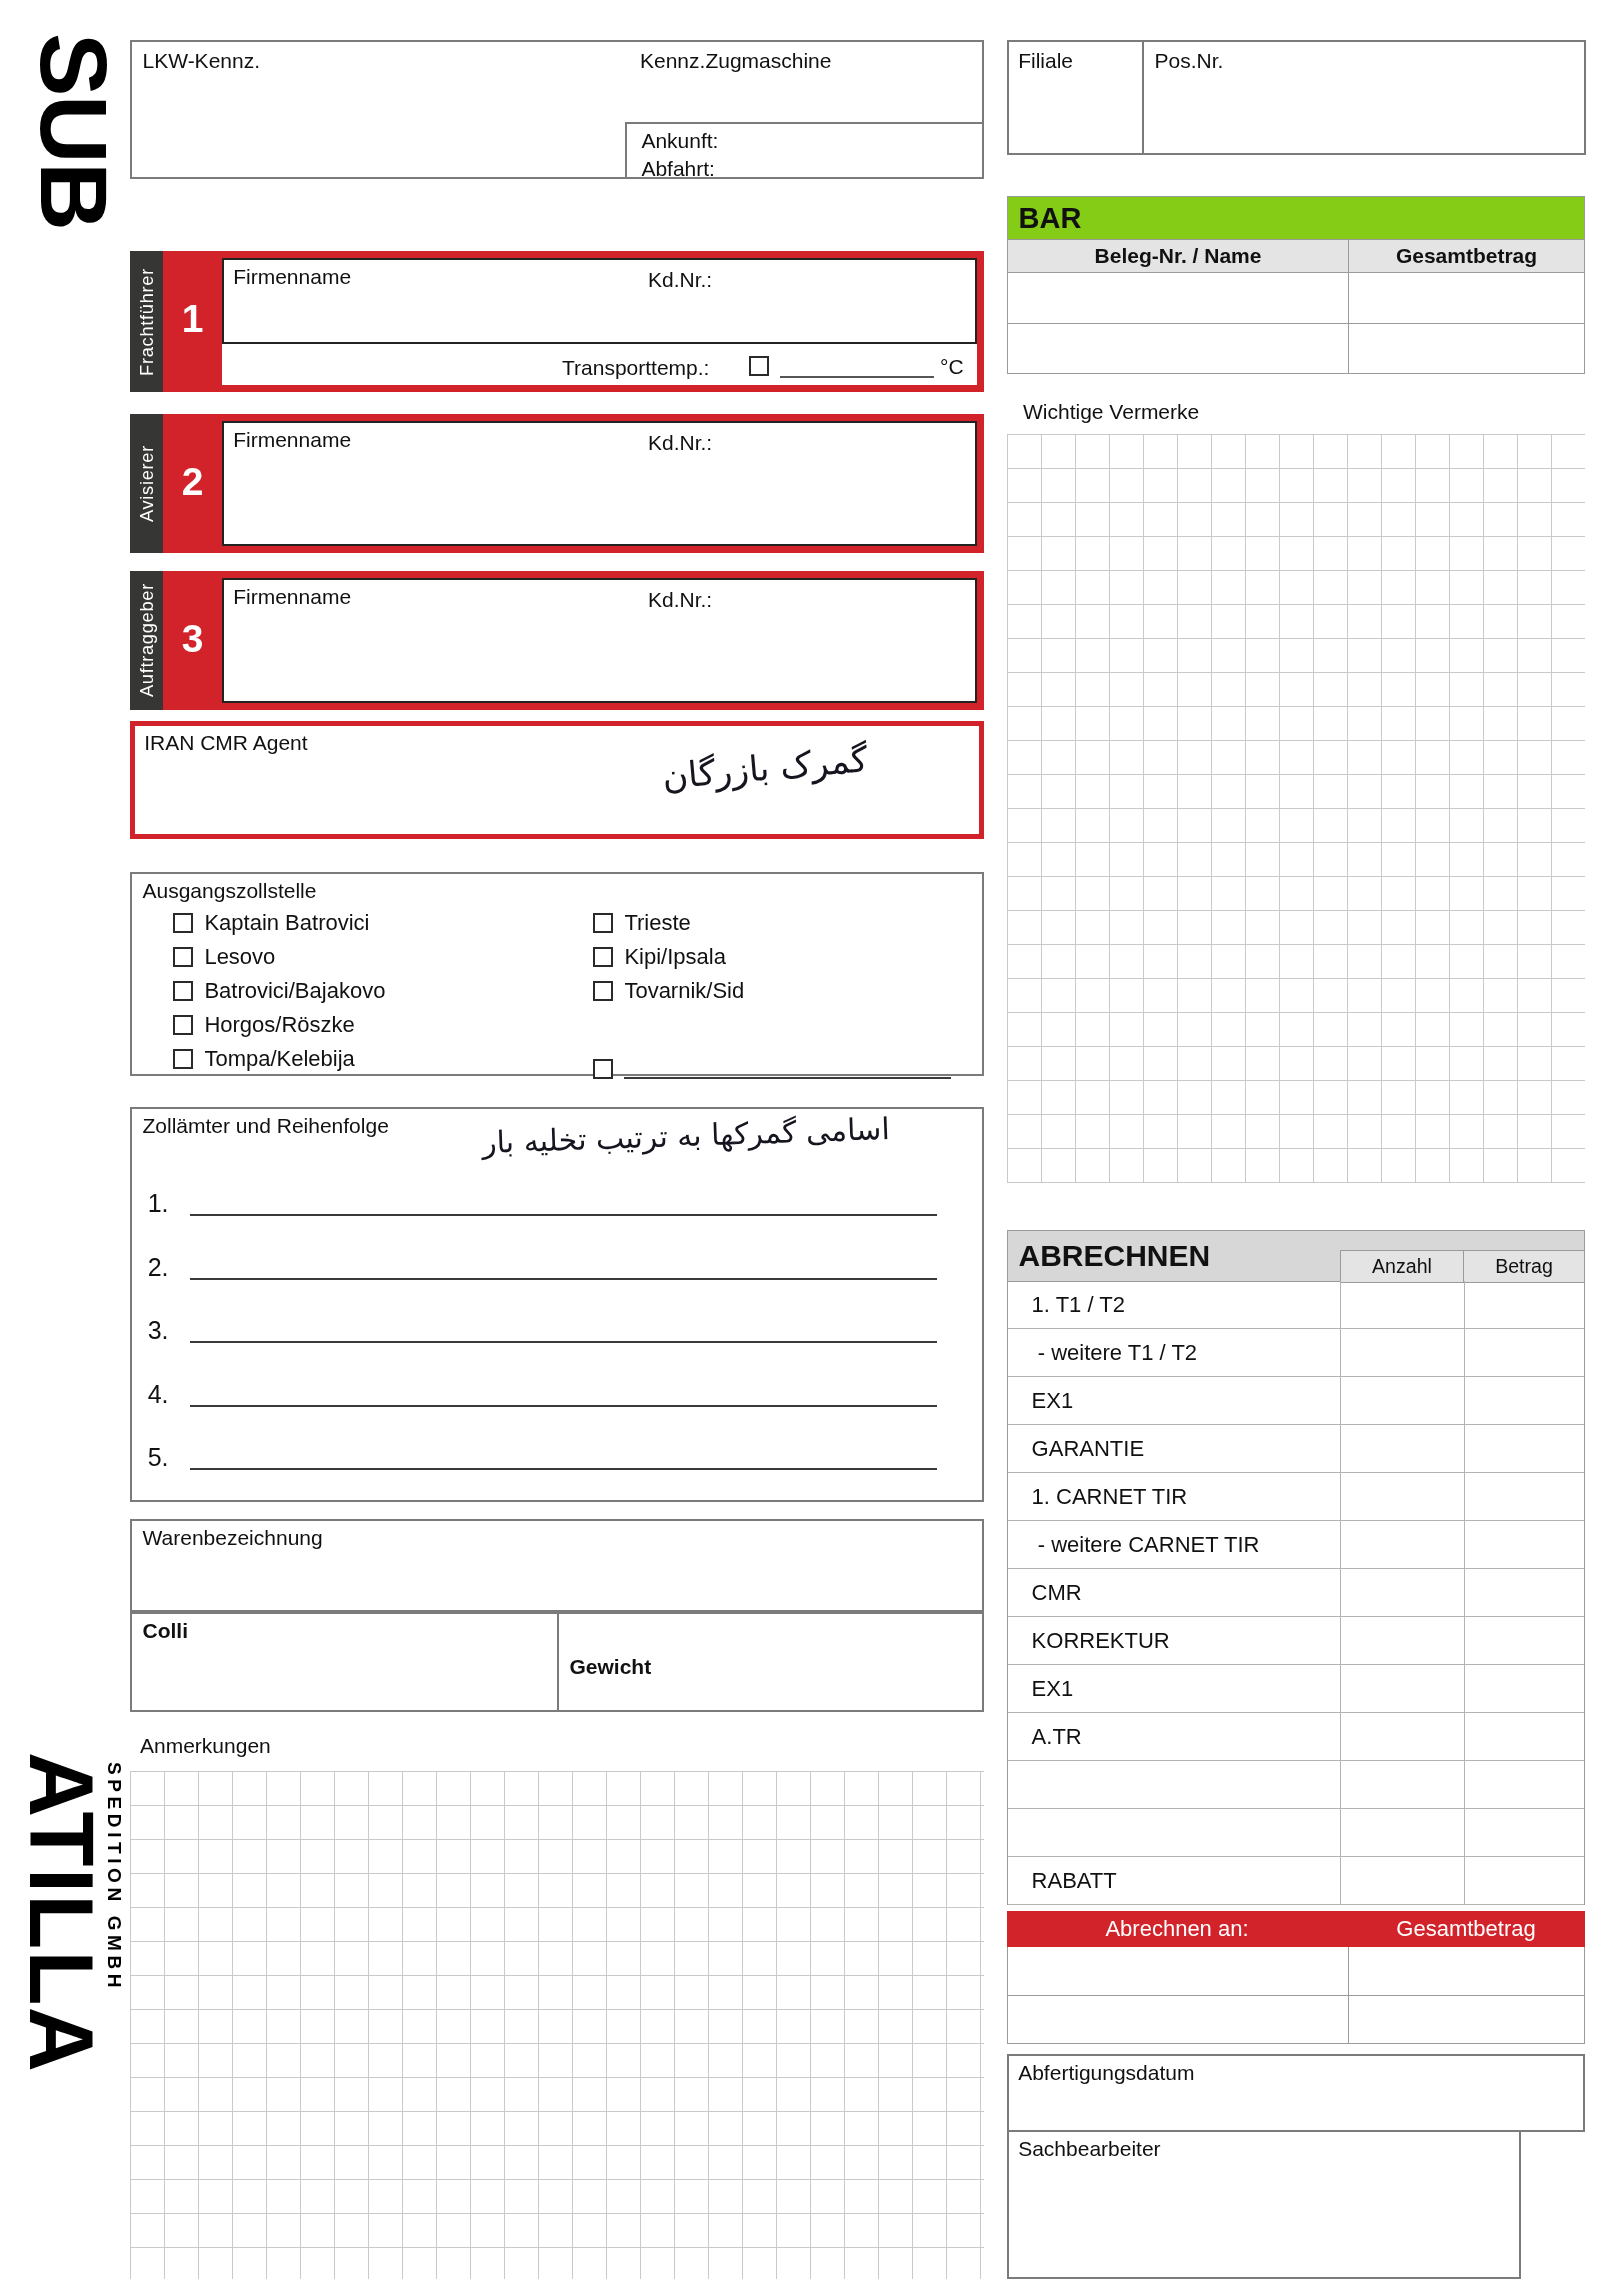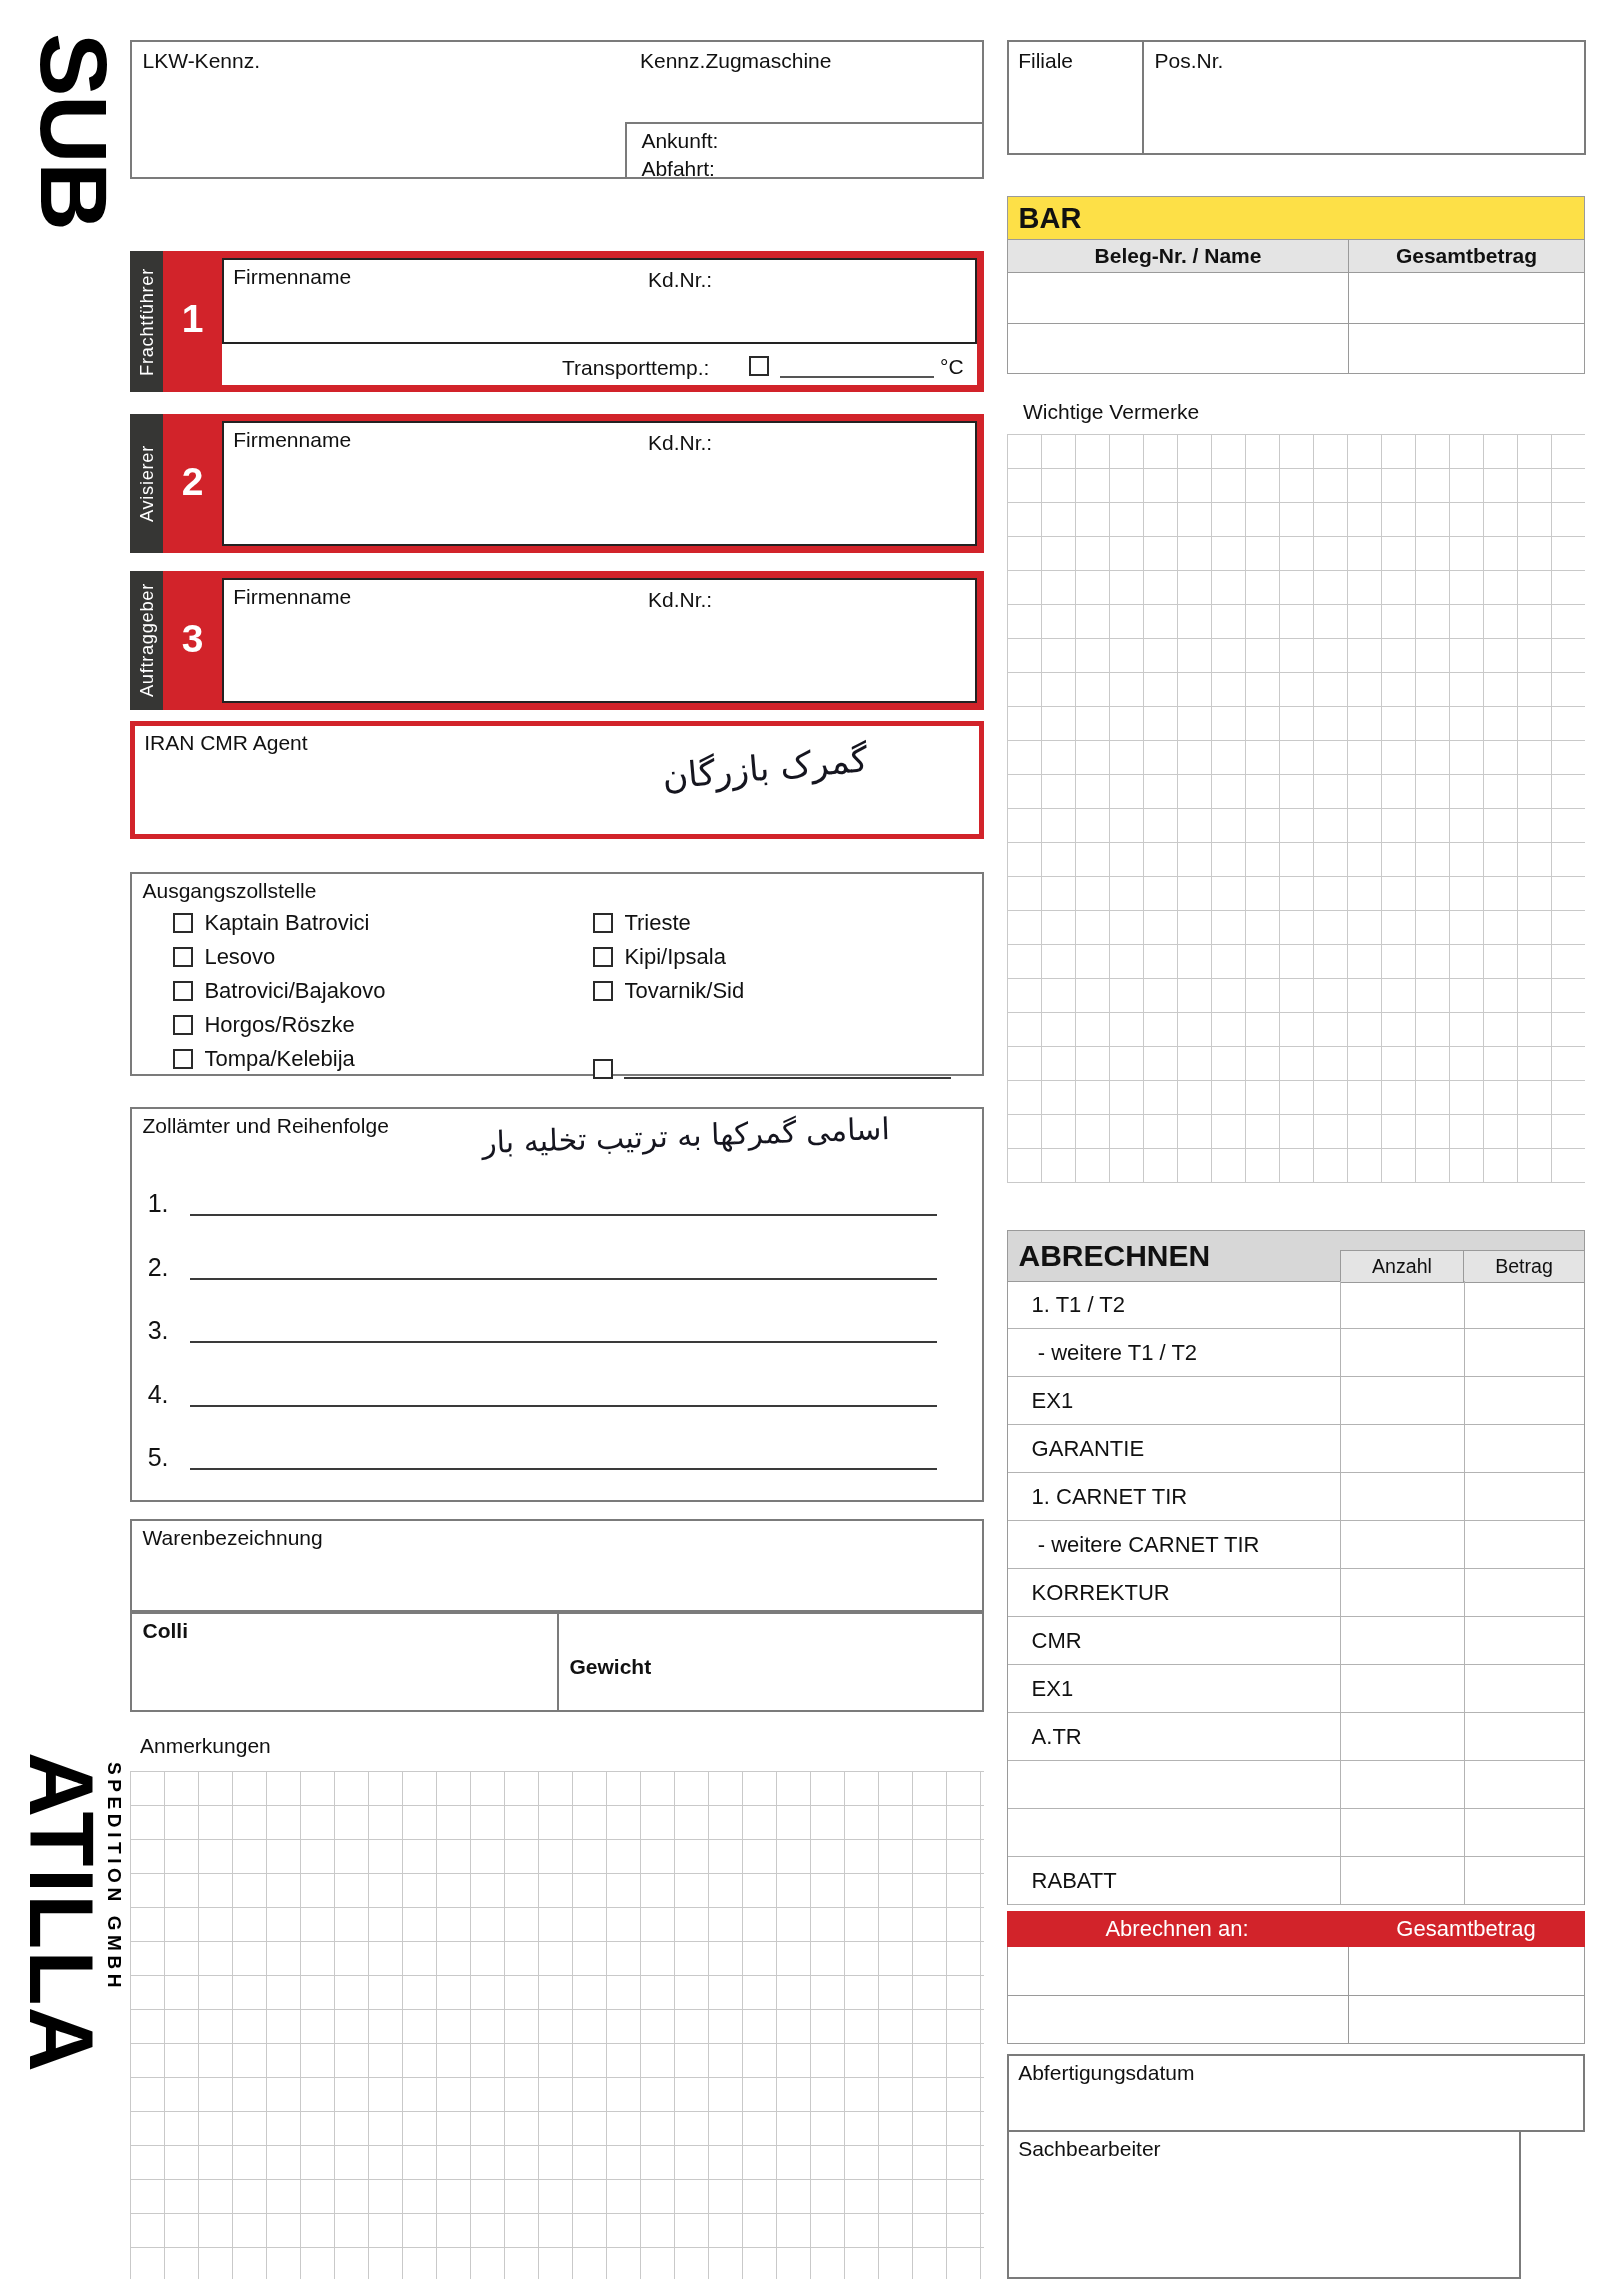--- a/index.html
+++ b/index.html
@@ -17,21 +17,21 @@
   .logo-atilla { left:19.6px; top:1752px; font-size:90px; font-weight:700; letter-spacing:1.3px; line-height:0.9; color:#000; }
   .logo-sped { left:103px; top:1762px; font-size:19px; font-weight:700; letter-spacing:4.6px; color:#000; }
 
   
   .grid-bg { position:absolute; background-image:
       linear-gradient(to right, #c9c9c9 1.3px, transparent 1.3px),
       linear-gradient(to bottom, #c9c9c9 1.3px, transparent 1.3px);
     background-size:34px 34px; }
 
   
-  .bar-title { left:1007px; top:196px; width:578px; height:44px; background:#fde047; border:1.3px solid #9a9a9a; }
+  .bar-title { left:1007px; top:196px; width:578px; height:44px; background:#84cc16; border:1.3px solid #9a9a9a; }
   .bar-title span { position:absolute; left:10.5px; top:5.2px; font-size:29px; font-weight:700; }
   .bar-head { left:1007px; top:240px; width:578px; height:33px; display:grid; grid-template-columns:340px auto; border:1.3px solid #9a9a9a; border-top:none; background:#e4e4e4; }
   .bar-head div { display:flex; align-items:center; justify-content:center; font-size:21px; font-weight:700; }
   .bar-head div + div { border-left:1.3px solid #9a9a9a; }
   .bar-body { left:1007px; top:273px; width:578px; border:1.3px solid #9a9a9a; border-top:none; }
   .bar-row { display:grid; grid-template-columns:340px auto; height:50px; }
   .bar-row + .bar-row { border-top:1.3px solid #9a9a9a; }
   .bar-row div + div { border-left:1.3px solid #9a9a9a; }
 
   
@@ -294,26 +294,26 @@
         <div class="ab-label">1. CARNET TIR</div>
         <div class="ab-cell"></div>
         <div class="ab-cell"></div>
       </div>
       <div class="ab-row">
         <div class="ab-label"> - weitere CARNET TIR</div>
         <div class="ab-cell"></div>
         <div class="ab-cell"></div>
       </div>
       <div class="ab-row">
+        <div class="ab-label">CMR</div>
+        <div class="ab-cell"></div>
+        <div class="ab-cell"></div>
+      </div>
+      <div class="ab-row">
         <div class="ab-label">KORREKTUR</div>
-        <div class="ab-cell"></div>
-        <div class="ab-cell"></div>
-      </div>
-      <div class="ab-row">
-        <div class="ab-label">CMR</div>
         <div class="ab-cell"></div>
         <div class="ab-cell"></div>
       </div>
       <div class="ab-row">
         <div class="ab-label">EX1</div>
         <div class="ab-cell"></div>
         <div class="ab-cell"></div>
       </div>
       <div class="ab-row">
         <div class="ab-label">A.TR</div>

